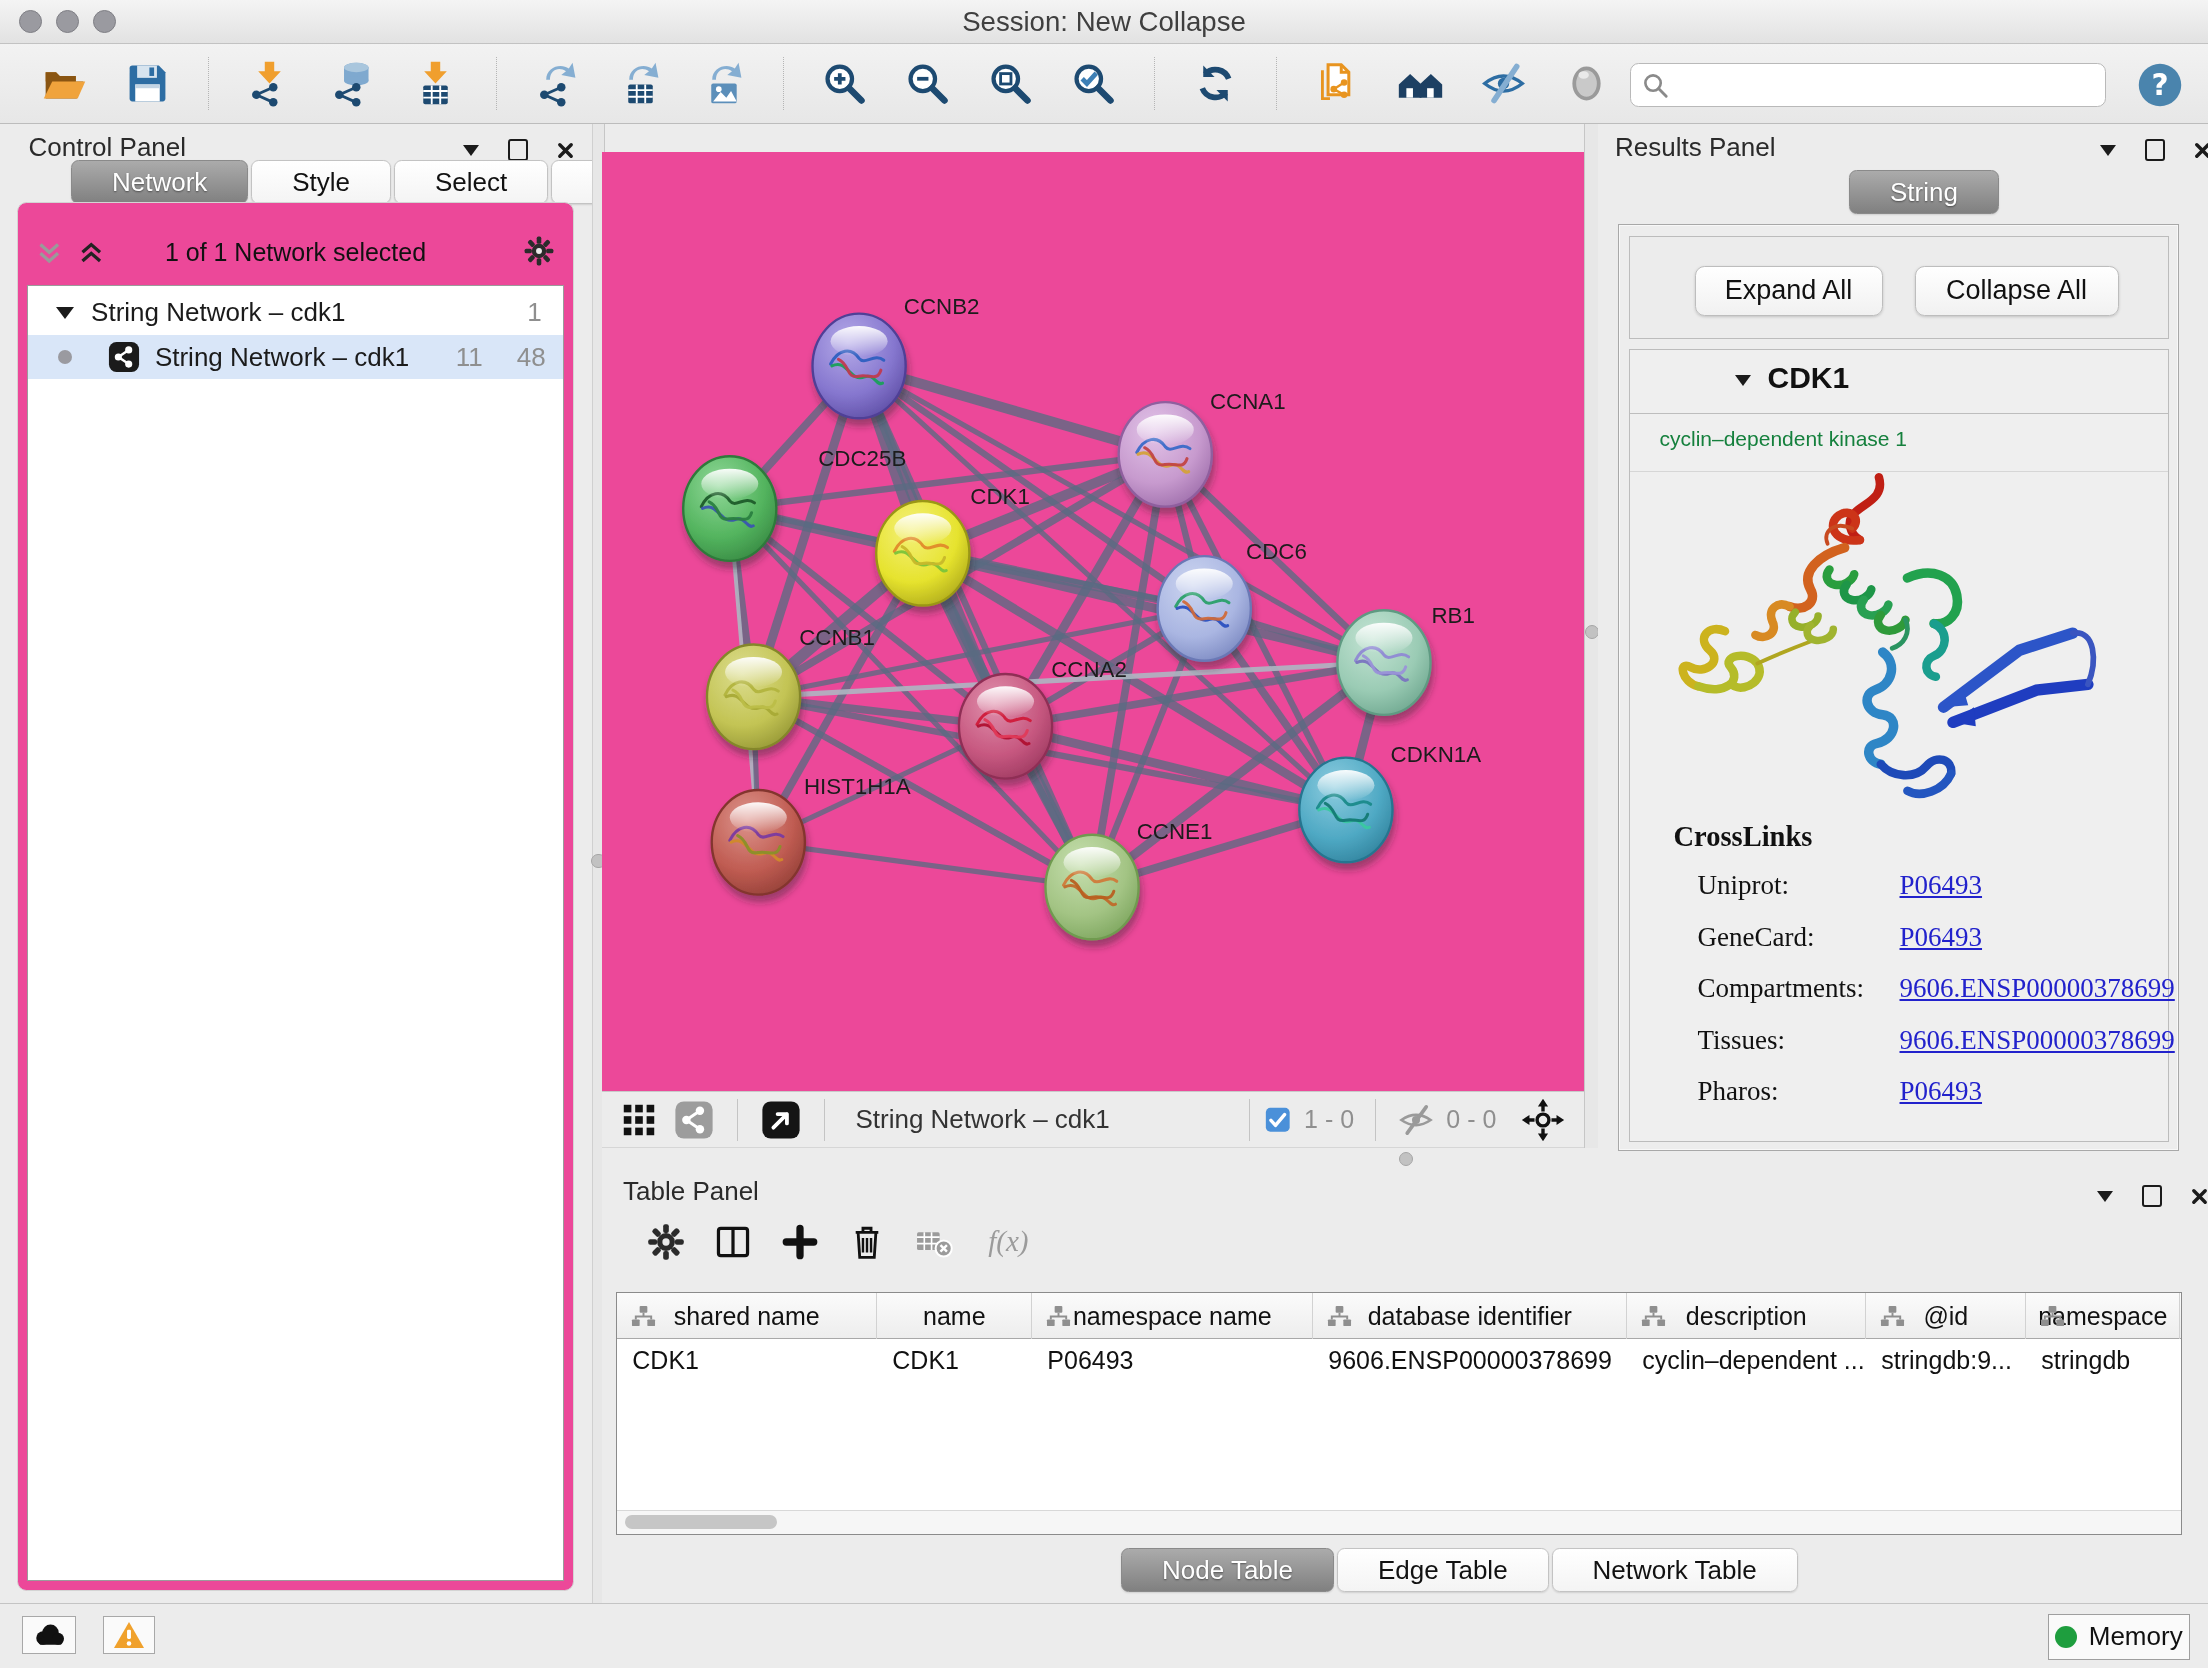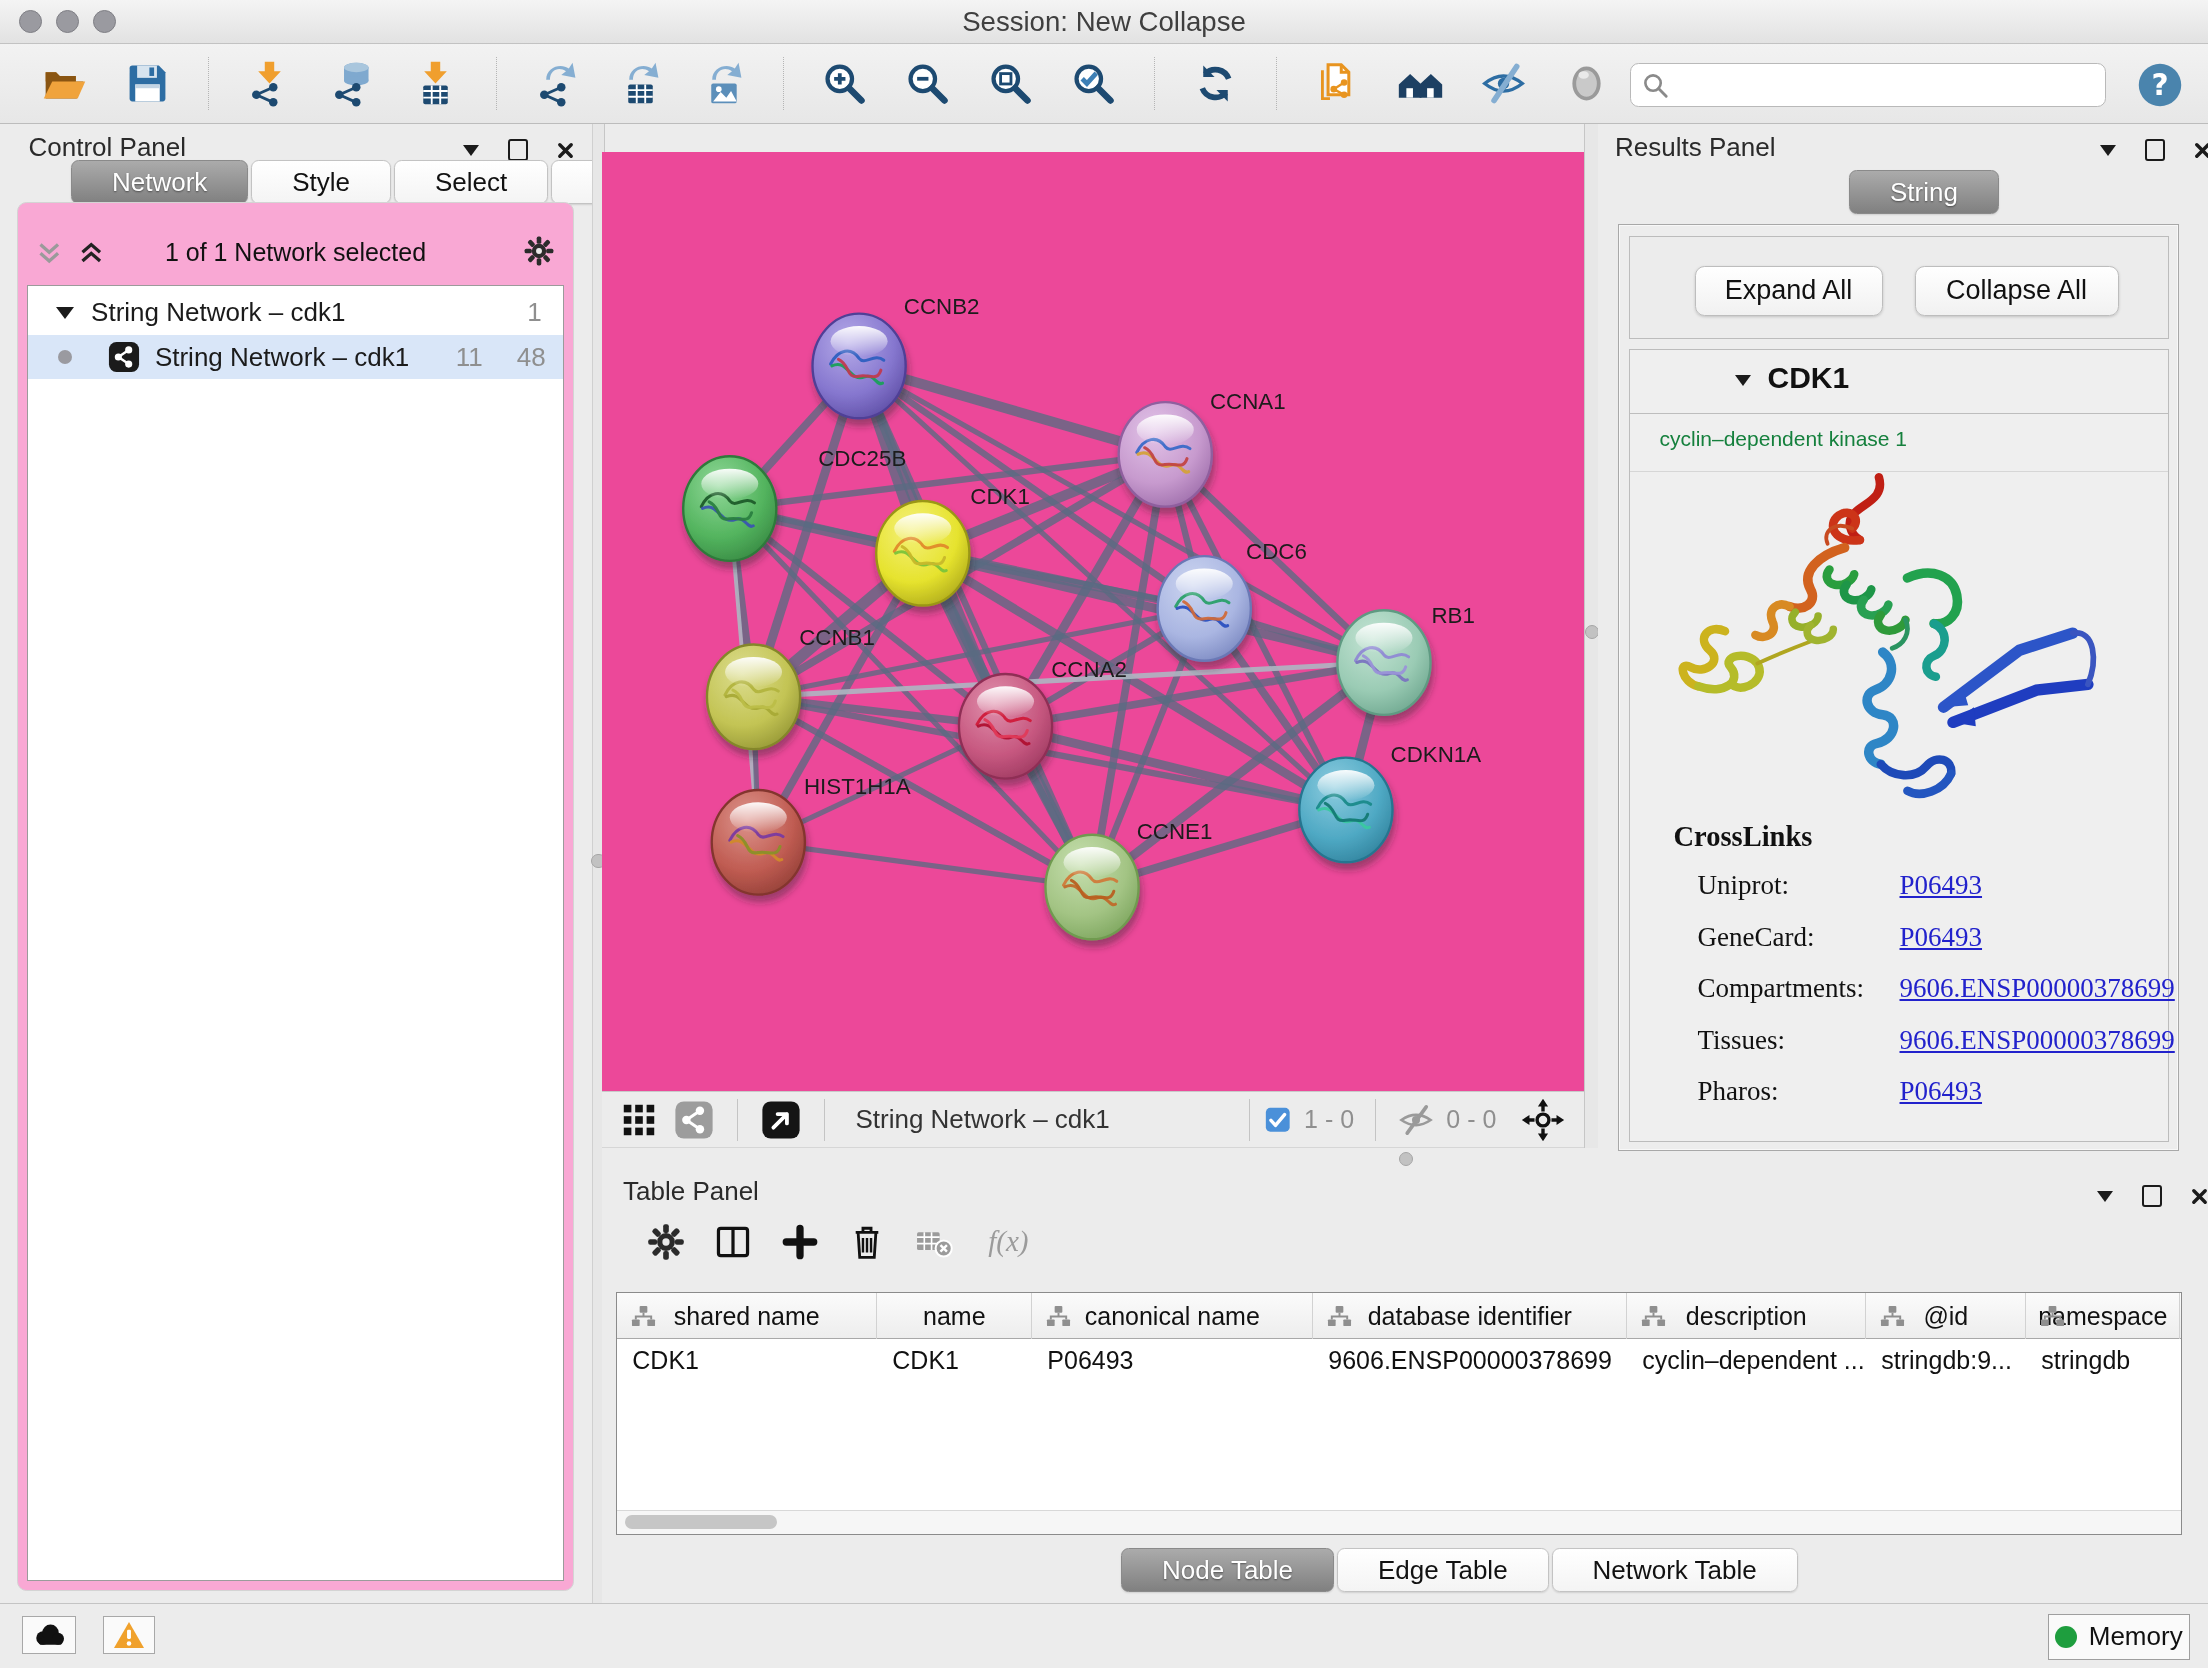--- a/index.html
+++ b/index.html
@@ -44,21 +44,21 @@
   .close-x{width:19px;height:19px;}
   
   .tabrow{display:flex;align-items:flex-end;}
   .tab{height:42px;padding:0 40px;background:linear-gradient(#ffffff,#f4f4f4);border:1px solid #c3c3c3;
     border-radius:7.6px 7.6px 7.6px 7.6px;font-size:26px;display:flex;align-items:center;color:#111;margin-right:2.9px;
     box-shadow:0 1px 1.9px rgba(0,0,0,0.12);}
   .tab.sel{background:linear-gradient(#ababab,#808080);color:#fff;border-color:#8a8a8a;
     text-shadow:0 1px 1.9px rgba(0,0,0,0.45);}
   
   #cp-tabs{position:absolute;left:71px;top:36px;}
-  #cp-content{position:absolute;left:17px;top:78px;width:555px;height:1387px;background:#f9a8d4;
+  #cp-content{position:absolute;left:17px;top:78px;width:555px;height:1387px;background:#ec4899;
     border:1px solid #d4d4d4;border-radius:9.5px;}
   #cp-subheader{position:absolute;left:0;top:27px;width:100%;height:42px;}
   #cp-subheader .lbl{position:absolute;left:0;right:0;text-align:center;font-size:25px;top:7.6px;color:#111;}
   #net-list{position:absolute;left:8.6px;top:82px;width:535px;height:1294px;background:#fff;border:1.9px solid #9b9b9b;}
   .tree-row{position:absolute;left:0;width:100%;height:44px;display:flex;align-items:center;font-size:26px;}
   .tree-row .cnt{color:#8f8f8f;}
   .tri-down-sm{width:0;height:0;border-left:9.5px solid transparent;border-right:9.5px solid transparent;
     border-top:12.4px solid #1b1b1b;}
   
   #net-canvas{position:absolute;left:602px;top:124px;width:982px;height:967px;background:#ec4899;margin-top:28px;}
@@ -735,21 +735,21 @@
           </div>
           <div class="th" style="width: 281px;">
             <span class="ic"><svg viewBox="0 0 26 26" xmlns="http://www.w3.org/2000/svg">
                 <g fill="#8f8f8f">
                   <rect x="9" y="2" width="8" height="7" rx="1"></rect>
                   <rect x="1" y="16" width="8" height="7" rx="1"></rect>
                   <rect x="17" y="16" width="8" height="7" rx="1"></rect>
                 </g>
                 <path d="M13 9 v4 M5 16 v-3 h16 v3" stroke="#8f8f8f" stroke-width="2" fill="none"></path>
               </svg></span>
-            <span>canonical name</span>
+            <span>namespace name</span>
           </div>
           <div class="th" style="width: 314px;">
             <span class="ic"><svg viewBox="0 0 26 26" xmlns="http://www.w3.org/2000/svg">
                 <g fill="#8f8f8f">
                   <rect x="9" y="2" width="8" height="7" rx="1"></rect>
                   <rect x="1" y="16" width="8" height="7" rx="1"></rect>
                   <rect x="17" y="16" width="8" height="7" rx="1"></rect>
                 </g>
                 <path d="M13 9 v4 M5 16 v-3 h16 v3" stroke="#8f8f8f" stroke-width="2" fill="none"></path>
               </svg></span>

